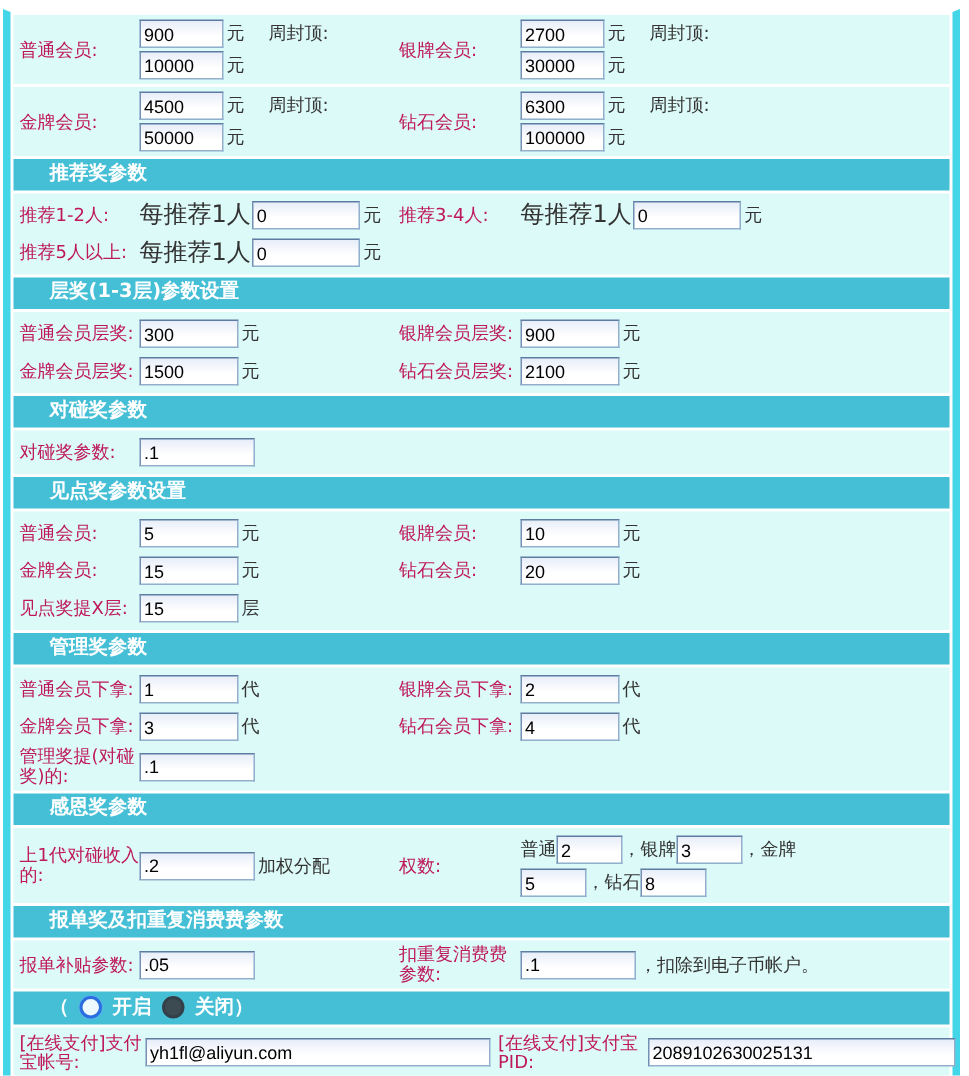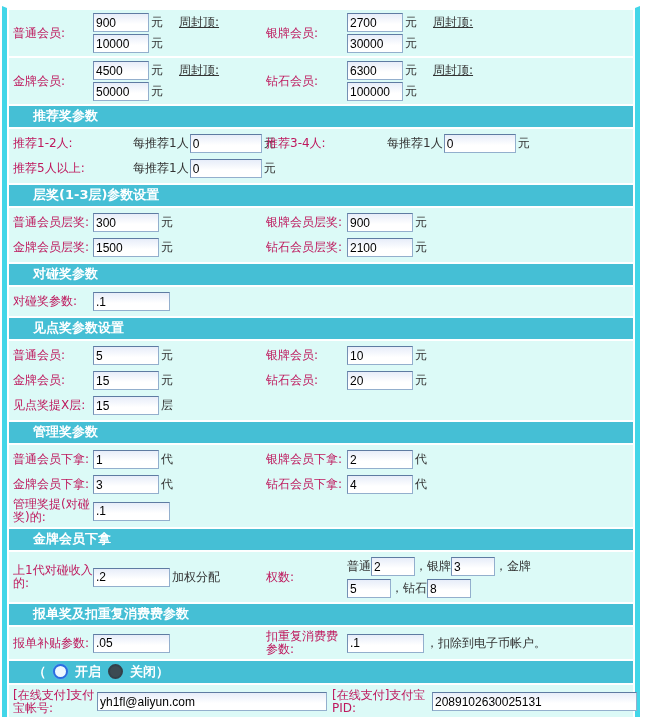--- a/index.html
+++ b/index.html
@@ -31,22 +31,22 @@
   }
   .mrow{
     display:grid;grid-template-columns:80px 173px 81px 1fr;
     align-items:center;padding:1px 0 1px 4px;
   }
   .lbl{font-size:12px;color:#be185d;line-height:13px;}
   .cell{display:flex;align-items:center;}
   .stack{display:flex;flex-direction:column;gap:2px;}
   .line{display:flex;align-items:center;}
   .unit{font-size:12px;color:#333333;margin-left:2px;white-space:nowrap;}
-  .pfx{font-size:12px;color:#333333;margin-right:1px;white-space:nowrap;margin-left:40px;}
-  .cap-lbl{font-size:12px;color:#333333;margin-left:16px;white-space:nowrap;text-decoration:underline;}
+  .pfx{font-size:16px;color:#333333;margin-right:1px;white-space:nowrap;}
+  .cap-lbl{font-size:12px;color:#333333;margin-left:16px;white-space:nowrap;}
   .inp{
     box-sizing:border-box;height:19px;
     border:1px solid #93afcd;border-top-color:#5e7ba2;border-left-color:#7590b4;
     background:linear-gradient(#e7edf9,#ffffff 60%);
     font-family:Liberation Sans, sans-serif;
     font-size:12px;color:#000000;padding:1px 2px;
   }
   .w54{width:56px}.w64{width:66px}.w70{width:72px}.w75{width:77px}
   .w43{width:44px}.w230{width:230px}.wfull{width:205px}
   .hsep{height:2px;background:#ffffff;margin:2px 0;}
@@ -279,21 +279,21 @@
           <input class="inp w75" value=".1" style="">
         </div>
         <div></div>
           <div></div>
       </div>
     </div>
   </div>
 
   <div class="sec">
     <div class="sec-h">
-      <span>金牌会员下拿</span>
+      <span>感恩奖参数</span>
     </div>
     <div class="sec-b">
       <div class="row">
         <div class="lbl">上1代对碰收入的:</div>
         <div class="cell">
           <input class="inp w75" value=".2" style="">
           <span class="unit">加权分配</span>
         </div>
         <div class="lbl">权数:</div>
         <div class="weights">

